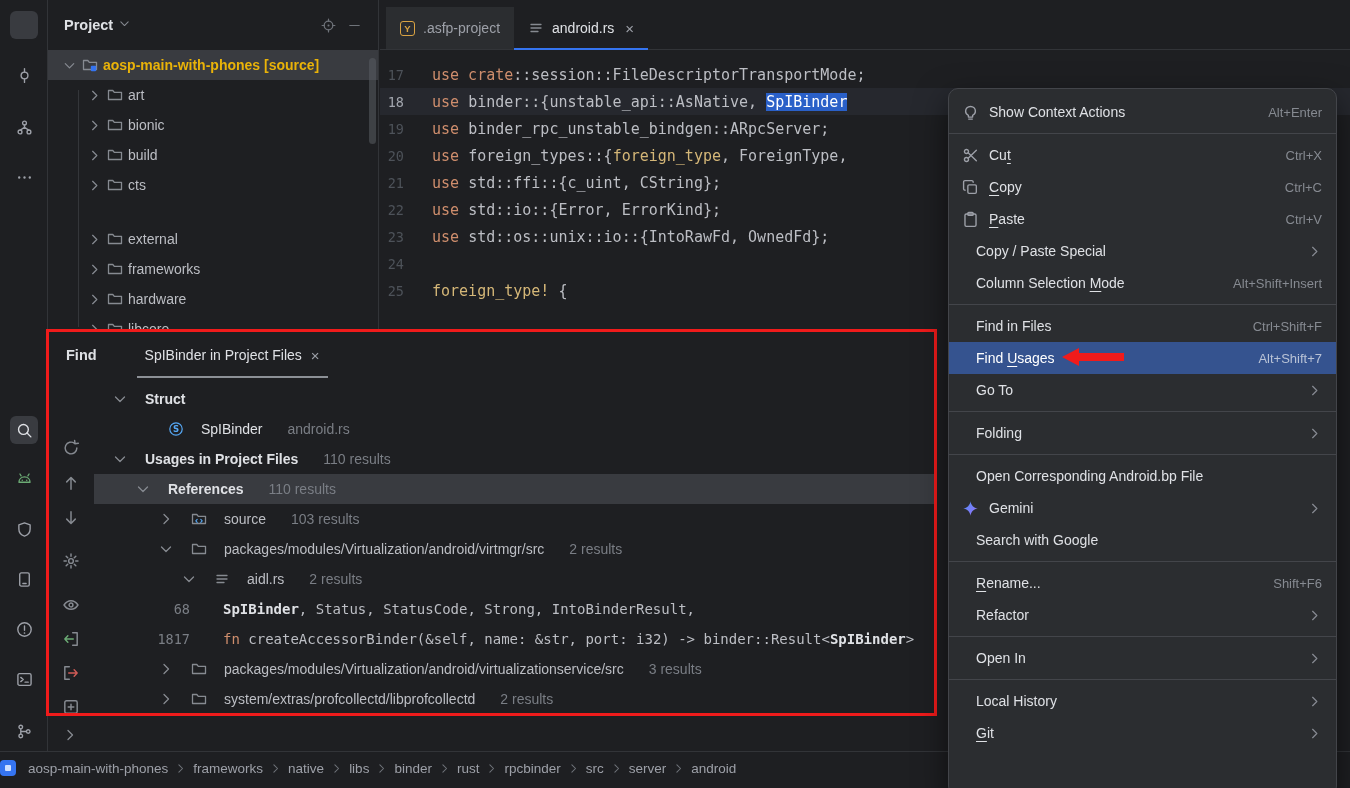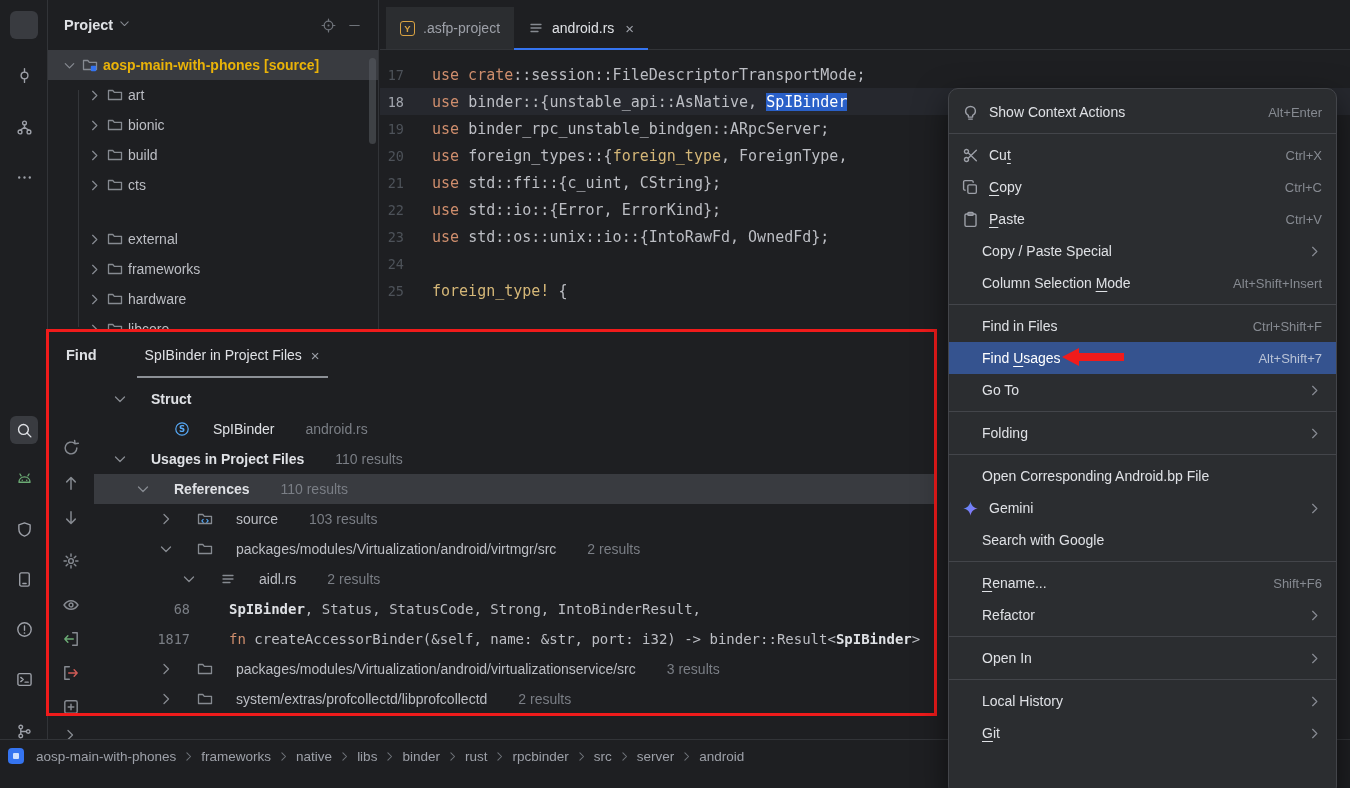--- a/index.html
+++ b/index.html
@@ -54,46 +54,46 @@
   .find-panel{position:absolute;left:48px;top:331px;width:889px;height:385px;background:#1e1f22;border-top:1px solid #323438;overflow:hidden}
   .fp-header{height:46px;display:flex;align-items:center;padding-left:18px}
   .fp-title{font-size:14.5px;font-weight:700;color:#dfe1e5}
   .fp-tab{margin-left:40px;height:46px;display:flex;align-items:center;gap:9px;padding:0 8px;position:relative;font-size:14px;color:#dfe1e5}
   .fp-tab:after{content:"";position:absolute;bottom:0;left:0;right:0;height:2px;background:#8c9096}
   .fp-close{color:#9da0a8;font-size:15px;line-height:1}
   .fp-toolbar{position:absolute;left:0;top:46px;width:46px;bottom:0}
   .fp-tool{position:absolute;left:14px;width:18px;height:18px;display:flex;color:#868a91}
   .fp-tool .icn{width:18px;height:18px;color:inherit}
   .fp-tree{position:absolute;left:46px;top:46px;right:0;bottom:0;padding-top:6px;overflow:hidden}
-  .fr-row{height:30px;display:flex;align-items:center;font-size:14px;color:#bcbec4;gap:23px;white-space:nowrap}
+  .fr-row{height:30px;display:flex;align-items:center;font-size:14px;color:#bcbec4;gap:17px;white-space:nowrap}
   .fr-row.hl{background:#393b40}
   .fr-chev{width:16px;height:16px;flex:none;display:inline-flex}
   .fr-label{color:#bcbec4}
   .fr-label.light{color:#dfe1e5}
   .fr-bold{color:#dfe1e5;font-weight:700}
   .fr-meta{color:#7a7e85;margin-left:8px}
   .fr-lineno{width:96px;text-align:right;color:#7a7e85;font-family:"DejaVu Sans Mono",monospace;font-size:13.5px;flex:none;margin-right:16px}
   .fr-code{font-family:"DejaVu Sans Mono",monospace;font-size:14px;color:#bcbec4;white-space:pre}
   .fr-match{color:#dfe1e5;font-weight:700}
   .overflow-chev{position:absolute;left:62px;top:727px;width:16px;height:16px;color:#868a91;display:flex}
 
   
-  .breadcrumb-bar{position:absolute;left:0;right:0;bottom:16px;height:33px;border-top:1px solid #323438;display:flex;align-items:center;padding-left:8px;background:#1e1f22;font-size:13.5px;color:#9da0a8;white-space:nowrap;overflow:hidden}
+  .breadcrumb-bar{position:absolute;left:0;right:0;bottom:4px;height:33px;border-top:1px solid #323438;display:flex;align-items:center;background:#1e1f22;font-size:13.5px;color:#9da0a8;white-space:nowrap;overflow:hidden}
   .bc-proj{width:16px;height:16px;border-radius:4px;background:#3574f0;display:inline-flex;align-items:center;justify-content:center;margin-right:12px;flex:none}
   .bc-proj-in{width:6px;height:6px;background:#cfe0ff;border-radius:1px}
   .bc-sep{width:13px;height:13px;color:#6f737a;margin:0 6px}
   .bc-item{flex:none}
 
   
   .context-menu{position:absolute;left:948px;top:88px;width:389px;height:708px;background:#2b2d30;border:1px solid #43454a;border-radius:10px;box-shadow:0 12px 32px rgba(0,0,0,.55);padding:7px 0;z-index:100;overflow:hidden}
   .cm-row{height:32px;display:flex;align-items:center;padding:0 14px 0 13px;font-size:14px;color:#dfe1e5}
   .cm-row.selected{background:#35538f;color:#fff}
   .cm-ico{width:17px;height:17px;margin-right:10px;color:#9da0a8}
   .cm-label{white-space:nowrap}
-  .cm-label.no-ico{margin-left:20px}
+  .cm-label.no-ico{margin-left:14px}
   .cm-label u{text-underline-offset:2.5px}
   .cm-shortcut{color:#868a91;font-size:13px;margin-left:24px}
   .cm-row.selected .cm-shortcut{color:#b9c3d6}
   .cm-sub{width:15px;height:15px;color:#868a91;margin-left:24px}
   .cm-sep{height:1px;background:#43454a;margin:5px 0}
 
   
   .annotation-box{position:absolute;left:46px;top:329px;width:891px;height:387px;border:3px solid #f01b1b;z-index:90;pointer-events:none}
   .annotation-arrow{position:absolute;left:1062px;top:346px;width:62px;height:22px;z-index:130;pointer-events:none}
 </style>

